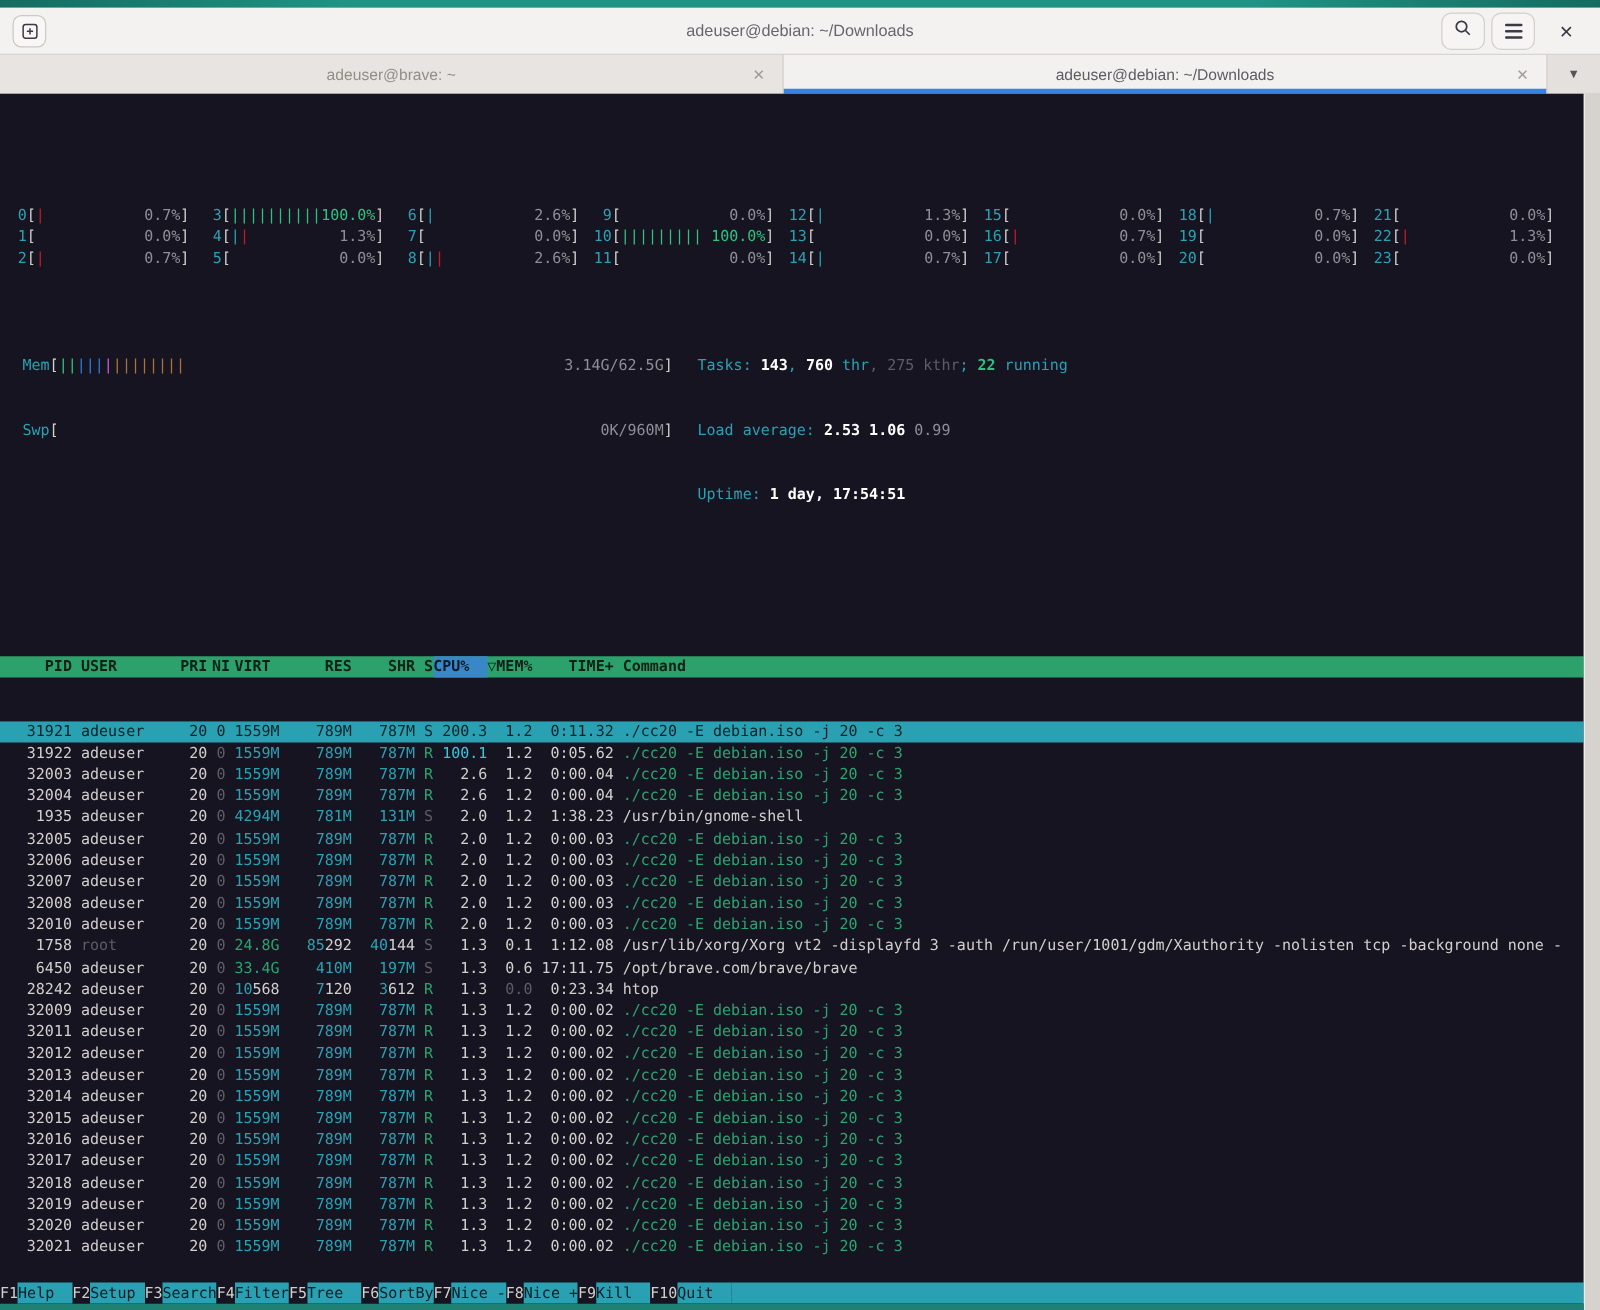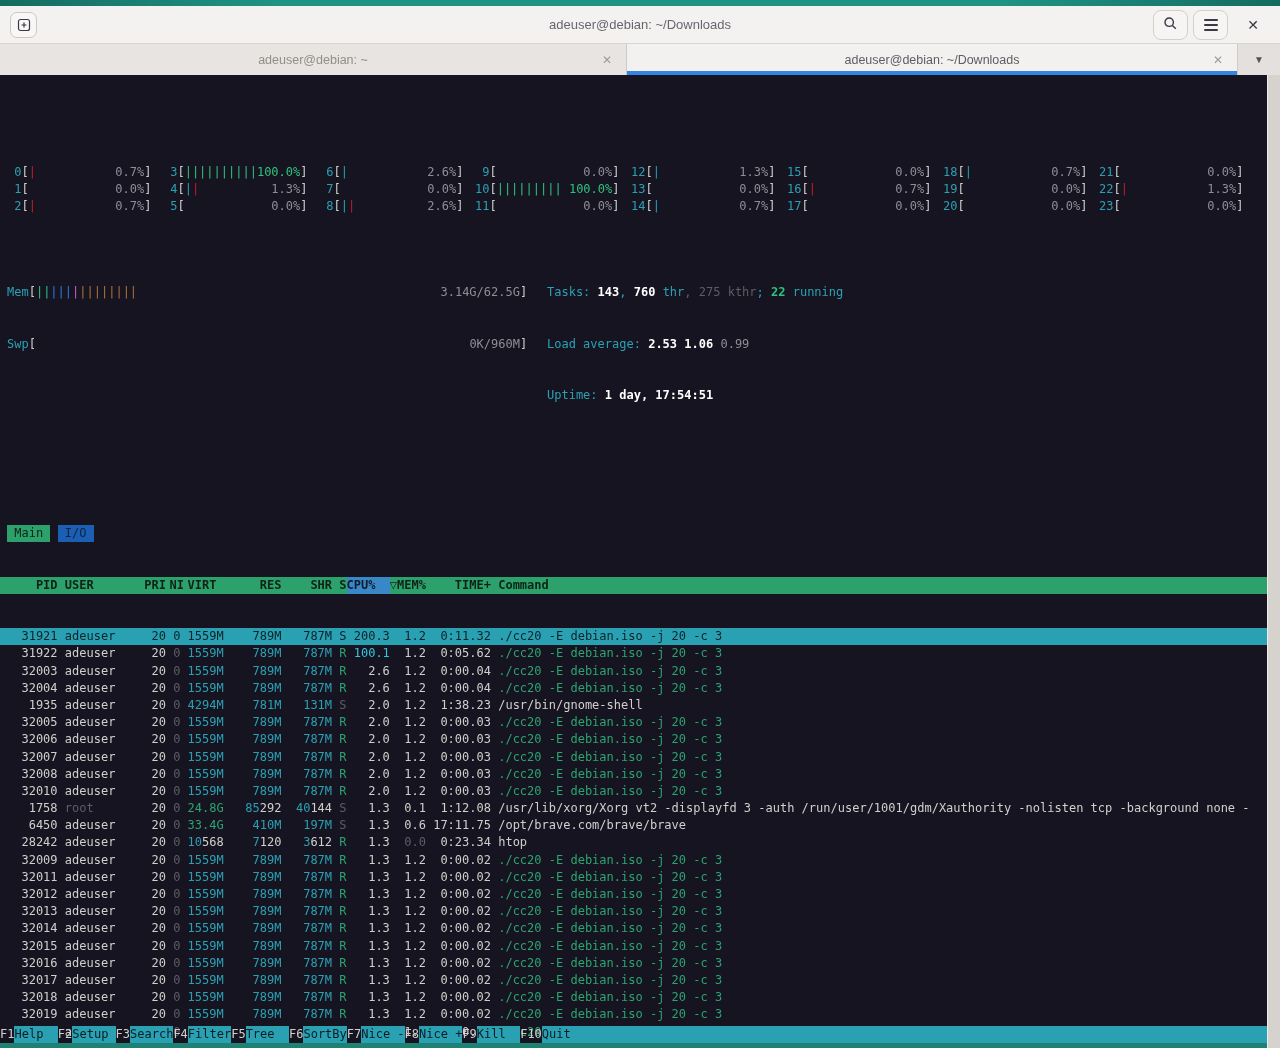--- a/index.html
+++ b/index.html
@@ -35,21 +35,21 @@
   .padtop{height:20px}
   .mgrid{display:grid;grid-template-rows:repeat(3,17.2px);grid-template-columns:repeat(8,156px);grid-auto-flow:column;padding-left:7px}
   .meter{display:flex}
   .mnum{display:inline-block;width:2ch;text-align:right;color:#2aa1b3}
   .br{color:#d0cfcc}
   .mbar{position:relative;width:16ch;overflow:hidden}
   .ticks{position:absolute;left:0;top:0}
   .mpct{position:absolute;right:0;top:0;color:#8f8d95}
   .mpct.full{color:#2ec27e}
 
-  .meters2{display:flex;padding-left:7px}
+  .meters2{display:flex;padding-left:18px}
   .mleft{width:528px}
   .mright{margin-left:12px}
   .bigbar{display:flex}
   .blab{display:inline-block;width:3ch;text-align:right;color:#2aa1b3}
   .bbar{position:relative;width:67ch;overflow:hidden}
   .btext{position:absolute;right:0;top:0;color:#8f8d95}
 
   .tk-g{color:#2ec27e}.tk-r{color:#c01c28}.tk-c{color:#2aa1b3}.tk-bl{color:#2a7bde}.tk-m{color:#c061cb}.tk-y{color:#ad7435}
 
   .lbl{color:#2aa1b3}.bw{color:#ffffff;font-weight:bold}.bg2{color:#2ec27e;font-weight:bold}
@@ -118,21 +118,21 @@
           <i></i>
         </span>
     </div>
     <div class="closew">
       <span>✕</span>
     </div>
   </div>
 
   <div class="tabbar">
     <div class="tab inactive">
-      <span>adeuser@debian: ~</span>
+      <span>adeuser@brave: ~</span>
       <span class="tclose">✕</span>
     </div>
     <div class="tab active">
       <span>adeuser@debian: ~/Downloads</span>
       <span class="tclose">✕</span>
       <span class="underline"></span>
     </div>
     <div class="tabdrop">
       <span>▼</span>
     </div>
@@ -146,21 +146,20 @@
         <div class="bigbar" id="mem-bar"><span class="blab">Mem</span><span class="br">[</span><div class="bbar"><span class="ticks"><span class="tk-g">||</span><span class="tk-bl">|||</span><span class="tk-m">|</span><span class="tk-y">||||||||</span></span><span class="btext">3.14G/62.5G</span></div><span class="br">]</span></div>
         <div class="bigbar" id="swp-bar"><span class="blab">Swp</span><span class="br">[</span><div class="bbar"><span class="ticks"></span><span class="btext">0K/960M</span></div><span class="br">]</span></div>
       </div>
       <div class="mright">
         <div id="tasks-line"><span class="lbl">Tasks: </span><span class="bw">143</span><span class="lbl">, </span><span class="bw">760</span><span class="lbl"> thr</span><span class="dim">, 275 kthr</span><span class="lbl">; </span><span class="bg2">22</span><span class="lbl"> running</span></div>
         <div id="load-line"><span class="lbl">Load average: </span><span class="bw">2.53</span><span class="plain"> </span><span class="bw">1.06</span><span class="plain"> </span><span class="mid">0.99</span></div>
         <div id="uptime-line"><span class="lbl">Uptime: </span><span class="bw">1 day, 17:54:51</span></div>
       </div>
     </div>
     <div class="blankline"></div>
-    <div class="stabs" id="screen-tabs"><span class="stab scr-main">Main</span><span class="stab scr-io">I/O</span></div>
     <div class="thead" id="table-head"><span class="hc c-pid">PID</span><span class="hc c-user" style="text-align: left;">USER</span><span class="hc c-pri">PRI</span><span class="hc c-ni">NI</span><span class="hc c-virt">VIRT</span><span class="hc c-res">RES</span><span class="hc c-shr">SHR</span><span class="hc c-s">S</span><span class="hc c-cpu sorted" style="text-align: left;">CPU%</span><span class="hc c-mem" style="text-align: left;">▽MEM%</span><span class="hc c-time">TIME+</span><span class="hc c-cmd" style="text-align: left;">Command</span></div>
     <div class="rows" id="rows"><div class="row sel"><span class="c-pid w">31921</span><span class="c-user w">adeuser</span><span class="c-pri w">20</span><span class="c-ni dim">0</span><span class="c-virt"><span class="cy">1559M</span></span><span class="c-res"><span class="cy">789M</span></span><span class="c-shr"><span class="cy">787M</span></span><span class="c-s dim">S</span><span class="c-cpu cyb">200.3</span><span class="c-mem w">1.2</span><span class="c-time w">0:11.32</span><span class="c-cmd w">./cc20 -E debian.iso -j 20 -c 3</span></div><div class="row"><span class="c-pid w">31922</span><span class="c-user w">adeuser</span><span class="c-pri w">20</span><span class="c-ni dim">0</span><span class="c-virt"><span class="cy">1559M</span></span><span class="c-res"><span class="cy">789M</span></span><span class="c-shr"><span class="cy">787M</span></span><span class="c-s gr2">R</span><span class="c-cpu cyb">100.1</span><span class="c-mem w">1.2</span><span class="c-time w">0:05.62</span><span class="c-cmd gr2">./cc20 -E debian.iso -j 20 -c 3</span></div><div class="row"><span class="c-pid w">32003</span><span class="c-user w">adeuser</span><span class="c-pri w">20</span><span class="c-ni dim">0</span><span class="c-virt"><span class="cy">1559M</span></span><span class="c-res"><span class="cy">789M</span></span><span class="c-shr"><span class="cy">787M</span></span><span class="c-s gr2">R</span><span class="c-cpu w">2.6</span><span class="c-mem w">1.2</span><span class="c-time w">0:00.04</span><span class="c-cmd gr2">./cc20 -E debian.iso -j 20 -c 3</span></div><div class="row"><span class="c-pid w">32004</span><span class="c-user w">adeuser</span><span class="c-pri w">20</span><span class="c-ni dim">0</span><span class="c-virt"><span class="cy">1559M</span></span><span class="c-res"><span class="cy">789M</span></span><span class="c-shr"><span class="cy">787M</span></span><span class="c-s gr2">R</span><span class="c-cpu w">2.6</span><span class="c-mem w">1.2</span><span class="c-time w">0:00.04</span><span class="c-cmd gr2">./cc20 -E debian.iso -j 20 -c 3</span></div><div class="row"><span class="c-pid w">1935</span><span class="c-user w">adeuser</span><span class="c-pri w">20</span><span class="c-ni dim">0</span><span class="c-virt"><span class="cy">4294M</span></span><span class="c-res"><span class="cy">781M</span></span><span class="c-shr"><span class="cy">131M</span></span><span class="c-s dim">S</span><span class="c-cpu w">2.0</span><span class="c-mem w">1.2</span><span class="c-time w">1:38.23</span><span class="c-cmd w">/usr/bin/gnome-shell</span></div><div class="row"><span class="c-pid w">32005</span><span class="c-user w">adeuser</span><span class="c-pri w">20</span><span class="c-ni dim">0</span><span class="c-virt"><span class="cy">1559M</span></span><span class="c-res"><span class="cy">789M</span></span><span class="c-shr"><span class="cy">787M</span></span><span class="c-s gr2">R</span><span class="c-cpu w">2.0</span><span class="c-mem w">1.2</span><span class="c-time w">0:00.03</span><span class="c-cmd gr2">./cc20 -E debian.iso -j 20 -c 3</span></div><div class="row"><span class="c-pid w">32006</span><span class="c-user w">adeuser</span><span class="c-pri w">20</span><span class="c-ni dim">0</span><span class="c-virt"><span class="cy">1559M</span></span><span class="c-res"><span class="cy">789M</span></span><span class="c-shr"><span class="cy">787M</span></span><span class="c-s gr2">R</span><span class="c-cpu w">2.0</span><span class="c-mem w">1.2</span><span class="c-time w">0:00.03</span><span class="c-cmd gr2">./cc20 -E debian.iso -j 20 -c 3</span></div><div class="row"><span class="c-pid w">32007</span><span class="c-user w">adeuser</span><span class="c-pri w">20</span><span class="c-ni dim">0</span><span class="c-virt"><span class="cy">1559M</span></span><span class="c-res"><span class="cy">789M</span></span><span class="c-shr"><span class="cy">787M</span></span><span class="c-s gr2">R</span><span class="c-cpu w">2.0</span><span class="c-mem w">1.2</span><span class="c-time w">0:00.03</span><span class="c-cmd gr2">./cc20 -E debian.iso -j 20 -c 3</span></div><div class="row"><span class="c-pid w">32008</span><span class="c-user w">adeuser</span><span class="c-pri w">20</span><span class="c-ni dim">0</span><span class="c-virt"><span class="cy">1559M</span></span><span class="c-res"><span class="cy">789M</span></span><span class="c-shr"><span class="cy">787M</span></span><span class="c-s gr2">R</span><span class="c-cpu w">2.0</span><span class="c-mem w">1.2</span><span class="c-time w">0:00.03</span><span class="c-cmd gr2">./cc20 -E debian.iso -j 20 -c 3</span></div><div class="row"><span class="c-pid w">32010</span><span class="c-user w">adeuser</span><span class="c-pri w">20</span><span class="c-ni dim">0</span><span class="c-virt"><span class="cy">1559M</span></span><span class="c-res"><span class="cy">789M</span></span><span class="c-shr"><span class="cy">787M</span></span><span class="c-s gr2">R</span><span class="c-cpu w">2.0</span><span class="c-mem w">1.2</span><span class="c-time w">0:00.03</span><span class="c-cmd gr2">./cc20 -E debian.iso -j 20 -c 3</span></div><div class="row"><span class="c-pid w">1758</span><span class="c-user dim">root</span><span class="c-pri w">20</span><span class="c-ni dim">0</span><span class="c-virt"><span class="gr2">24.8G</span></span><span class="c-res"><span class="cy">85</span><span class="w">292</span></span><span class="c-shr"><span class="cy">40</span><span class="w">144</span></span><span class="c-s dim">S</span><span class="c-cpu w">1.3</span><span class="c-mem w">0.1</span><span class="c-time w">1:12.08</span><span class="c-cmd w">/usr/lib/xorg/Xorg vt2 -displayfd 3 -auth /run/user/1001/gdm/Xauthority -nolisten tcp -background none -</span></div><div class="row"><span class="c-pid w">6450</span><span class="c-user w">adeuser</span><span class="c-pri w">20</span><span class="c-ni dim">0</span><span class="c-virt"><span class="gr2">33.4G</span></span><span class="c-res"><span class="cy">410M</span></span><span class="c-shr"><span class="cy">197M</span></span><span class="c-s dim">S</span><span class="c-cpu w">1.3</span><span class="c-mem w">0.6</span><span class="c-time w">17:11.75</span><span class="c-cmd w">/opt/brave.com/brave/brave</span></div><div class="row"><span class="c-pid w">28242</span><span class="c-user w">adeuser</span><span class="c-pri w">20</span><span class="c-ni dim">0</span><span class="c-virt"><span class="cy">10</span><span class="w">568</span></span><span class="c-res"><span class="cy">7</span><span class="w">120</span></span><span class="c-shr"><span class="cy">3</span><span class="w">612</span></span><span class="c-s gr2">R</span><span class="c-cpu w">1.3</span><span class="c-mem dim">0.0</span><span class="c-time w">0:23.34</span><span class="c-cmd w">htop</span></div><div class="row"><span class="c-pid w">32009</span><span class="c-user w">adeuser</span><span class="c-pri w">20</span><span class="c-ni dim">0</span><span class="c-virt"><span class="cy">1559M</span></span><span class="c-res"><span class="cy">789M</span></span><span class="c-shr"><span class="cy">787M</span></span><span class="c-s gr2">R</span><span class="c-cpu w">1.3</span><span class="c-mem w">1.2</span><span class="c-time w">0:00.02</span><span class="c-cmd gr2">./cc20 -E debian.iso -j 20 -c 3</span></div><div class="row"><span class="c-pid w">32011</span><span class="c-user w">adeuser</span><span class="c-pri w">20</span><span class="c-ni dim">0</span><span class="c-virt"><span class="cy">1559M</span></span><span class="c-res"><span class="cy">789M</span></span><span class="c-shr"><span class="cy">787M</span></span><span class="c-s gr2">R</span><span class="c-cpu w">1.3</span><span class="c-mem w">1.2</span><span class="c-time w">0:00.02</span><span class="c-cmd gr2">./cc20 -E debian.iso -j 20 -c 3</span></div><div class="row"><span class="c-pid w">32012</span><span class="c-user w">adeuser</span><span class="c-pri w">20</span><span class="c-ni dim">0</span><span class="c-virt"><span class="cy">1559M</span></span><span class="c-res"><span class="cy">789M</span></span><span class="c-shr"><span class="cy">787M</span></span><span class="c-s gr2">R</span><span class="c-cpu w">1.3</span><span class="c-mem w">1.2</span><span class="c-time w">0:00.02</span><span class="c-cmd gr2">./cc20 -E debian.iso -j 20 -c 3</span></div><div class="row"><span class="c-pid w">32013</span><span class="c-user w">adeuser</span><span class="c-pri w">20</span><span class="c-ni dim">0</span><span class="c-virt"><span class="cy">1559M</span></span><span class="c-res"><span class="cy">789M</span></span><span class="c-shr"><span class="cy">787M</span></span><span class="c-s gr2">R</span><span class="c-cpu w">1.3</span><span class="c-mem w">1.2</span><span class="c-time w">0:00.02</span><span class="c-cmd gr2">./cc20 -E debian.iso -j 20 -c 3</span></div><div class="row"><span class="c-pid w">32014</span><span class="c-user w">adeuser</span><span class="c-pri w">20</span><span class="c-ni dim">0</span><span class="c-virt"><span class="cy">1559M</span></span><span class="c-res"><span class="cy">789M</span></span><span class="c-shr"><span class="cy">787M</span></span><span class="c-s gr2">R</span><span class="c-cpu w">1.3</span><span class="c-mem w">1.2</span><span class="c-time w">0:00.02</span><span class="c-cmd gr2">./cc20 -E debian.iso -j 20 -c 3</span></div><div class="row"><span class="c-pid w">32015</span><span class="c-user w">adeuser</span><span class="c-pri w">20</span><span class="c-ni dim">0</span><span class="c-virt"><span class="cy">1559M</span></span><span class="c-res"><span class="cy">789M</span></span><span class="c-shr"><span class="cy">787M</span></span><span class="c-s gr2">R</span><span class="c-cpu w">1.3</span><span class="c-mem w">1.2</span><span class="c-time w">0:00.02</span><span class="c-cmd gr2">./cc20 -E debian.iso -j 20 -c 3</span></div><div class="row"><span class="c-pid w">32016</span><span class="c-user w">adeuser</span><span class="c-pri w">20</span><span class="c-ni dim">0</span><span class="c-virt"><span class="cy">1559M</span></span><span class="c-res"><span class="cy">789M</span></span><span class="c-shr"><span class="cy">787M</span></span><span class="c-s gr2">R</span><span class="c-cpu w">1.3</span><span class="c-mem w">1.2</span><span class="c-time w">0:00.02</span><span class="c-cmd gr2">./cc20 -E debian.iso -j 20 -c 3</span></div><div class="row"><span class="c-pid w">32017</span><span class="c-user w">adeuser</span><span class="c-pri w">20</span><span class="c-ni dim">0</span><span class="c-virt"><span class="cy">1559M</span></span><span class="c-res"><span class="cy">789M</span></span><span class="c-shr"><span class="cy">787M</span></span><span class="c-s gr2">R</span><span class="c-cpu w">1.3</span><span class="c-mem w">1.2</span><span class="c-time w">0:00.02</span><span class="c-cmd gr2">./cc20 -E debian.iso -j 20 -c 3</span></div><div class="row"><span class="c-pid w">32018</span><span class="c-user w">adeuser</span><span class="c-pri w">20</span><span class="c-ni dim">0</span><span class="c-virt"><span class="cy">1559M</span></span><span class="c-res"><span class="cy">789M</span></span><span class="c-shr"><span class="cy">787M</span></span><span class="c-s gr2">R</span><span class="c-cpu w">1.3</span><span class="c-mem w">1.2</span><span class="c-time w">0:00.02</span><span class="c-cmd gr2">./cc20 -E debian.iso -j 20 -c 3</span></div><div class="row"><span class="c-pid w">32019</span><span class="c-user w">adeuser</span><span class="c-pri w">20</span><span class="c-ni dim">0</span><span class="c-virt"><span class="cy">1559M</span></span><span class="c-res"><span class="cy">789M</span></span><span class="c-shr"><span class="cy">787M</span></span><span class="c-s gr2">R</span><span class="c-cpu w">1.3</span><span class="c-mem w">1.2</span><span class="c-time w">0:00.02</span><span class="c-cmd gr2">./cc20 -E debian.iso -j 20 -c 3</span></div><div class="row"><span class="c-pid w">32020</span><span class="c-user w">adeuser</span><span class="c-pri w">20</span><span class="c-ni dim">0</span><span class="c-virt"><span class="cy">1559M</span></span><span class="c-res"><span class="cy">789M</span></span><span class="c-shr"><span class="cy">787M</span></span><span class="c-s gr2">R</span><span class="c-cpu w">1.3</span><span class="c-mem w">1.2</span><span class="c-time w">0:00.02</span><span class="c-cmd gr2">./cc20 -E debian.iso -j 20 -c 3</span></div><div class="row"><span class="c-pid w">32021</span><span class="c-user w">adeuser</span><span class="c-pri w">20</span><span class="c-ni dim">0</span><span class="c-virt"><span class="cy">1559M</span></span><span class="c-res"><span class="cy">789M</span></span><span class="c-shr"><span class="cy">787M</span></span><span class="c-s gr2">R</span><span class="c-cpu w">1.3</span><span class="c-mem w">1.2</span><span class="c-time w">0:00.02</span><span class="c-cmd gr2">./cc20 -E debian.iso -j 20 -c 3</span></div></div>
     <div class="fbar" id="fbar"><span style="display: inline-flex;"><span class="fk">F1</span><span class="fl">Help  </span></span><span style="display: inline-flex;"><span class="fk">F2</span><span class="fl">Setup </span></span><span style="display: inline-flex;"><span class="fk">F3</span><span class="fl">Search</span></span><span style="display: inline-flex;"><span class="fk">F4</span><span class="fl">Filter</span></span><span style="display: inline-flex;"><span class="fk">F5</span><span class="fl">Tree  </span></span><span style="display: inline-flex;"><span class="fk">F6</span><span class="fl">SortBy</span></span><span style="display: inline-flex;"><span class="fk">F7</span><span class="fl">Nice -</span></span><span style="display: inline-flex;"><span class="fk">F8</span><span class="fl">Nice +</span></span><span style="display: inline-flex;"><span class="fk">F9</span><span class="fl">Kill  </span></span><span style="display: inline-flex;"><span class="fk">F10</span><span class="fl">Quit  </span></span><span class="ffill"></span></div>
   </div>
 
   <div class="sbar"></div>
   <div class="bstrip"></div>
 </div>
 
 </body></html>

